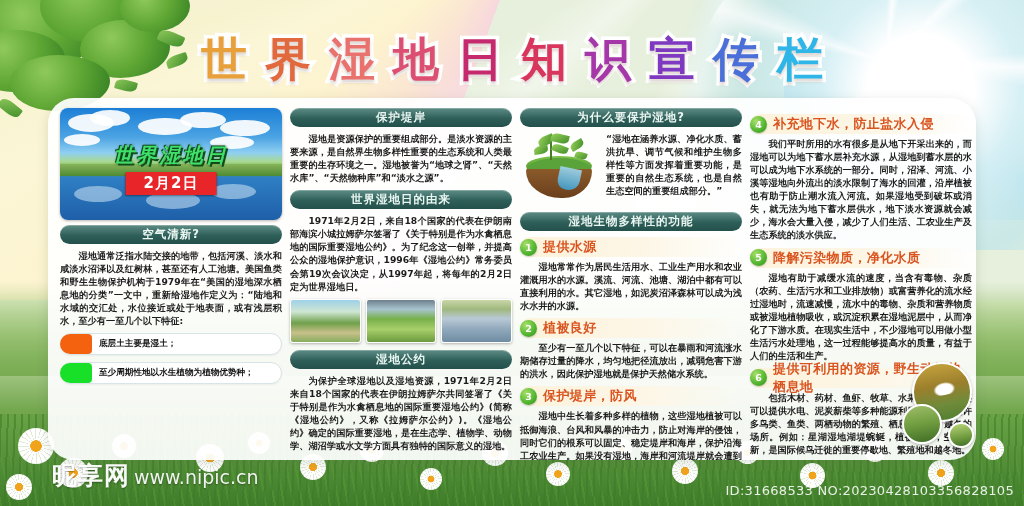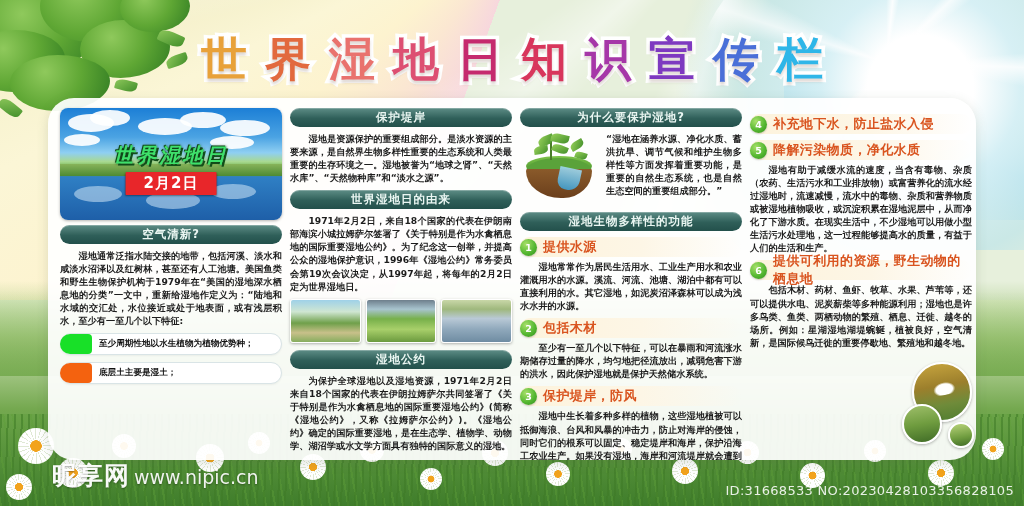--- a/index.html
+++ b/index.html
@@ -329,26 +329,26 @@
       <div class="cloudr" style="left:150px;top:76px; width:46px; height:15px;"></div>
       <div class="hero-title">世界湿地日</div>
       <div class="hero-badge">2月2日</div>
     </div>
 
     <div class="hdr">空气清新?</div>
     <div class="ptxt">湿地通常泛指水陆交接的地带，包括河溪、淡水和咸淡水沼泽以及红树林，甚至还有人工池塘。美国鱼类和野生生物保护机构于1979年在“美国的湿地深水栖息地的分类”一文中，重新给湿地作定义为：“陆地和水域的交汇处，水位接近或处于地表面，或有浅层积水，至少有一至几个以下特征:</div>
 
     <div class="bullets" id="bullets">
         <div class="bl">
+          <div class="chip" style="background: rgb(244, 98, 15);"></div>
+          <div class="btx">底层土主要是湿土；</div>
+        </div>
+        <div class="bl">
           <div class="chip" style="background: rgb(24, 224, 40);"></div>
           <div class="btx">至少周期性地以水生植物为植物优势种；</div>
-        </div>
-        <div class="bl">
-          <div class="chip" style="background: rgb(244, 98, 15);"></div>
-          <div class="btx">底层土主要是湿土；</div>
         </div>
       </div>
   </div>
 
   <div class="col">
     <div class="hdr">保护堤岸</div>
     <div class="ptxt">湿地是资源保护的重要组成部分。是淡水资源的主要来源，是自然界生物多样性重要的生态系统和人类最重要的生存环境之一。湿地被誉为“地球之肾”、“天然水库”、“天然物种库”和“淡水之源”。</div>
 
     <div class="hdr">世界湿地日的由来</div>
     <div class="ptxt">1971年2月2日，来自18个国家的代表在伊朗南部海滨小城拉姆萨尔签署了《关于特别是作为水禽栖息地的国际重要湿地公约》。为了纪念这一创举，并提高公众的湿地保护意识，1996年《湿地公约》常务委员会第19次会议决定，从1997年起，将每年的2月2日定为世界湿地日。</div>
@@ -384,37 +384,38 @@
 
     <div class="hdr">湿地生物多样性的功能</div>
     <div id="items3">
         <div class="num">
           <div class="badge">1</div>
           <div class="ntitle">提供水源</div>
         </div>
         <div class="ptxt">湿地常常作为居民生活用水、工业生产用水和农业灌溉用水的水源。溪流、河流、池塘、湖泊中都有可以直接利用的水。其它湿地，如泥炭沼泽森林可以成为浅水水井的水源。</div>
         <div class="num">
           <div class="badge">2</div>
-          <div class="ntitle">包括木材</div>
+          <div class="ntitle">植被良好</div>
         </div>
         <div class="ptxt">至少有一至几个以下特征，可以在暴雨和河流涨水期储存过量的降水，均匀地把径流放出，减弱危害下游的洪水，因此保护湿地就是保护天然储水系统。</div>
         <div class="num">
           <div class="badge">3</div>
           <div class="ntitle">保护堤岸，防风</div>
         </div>
         <div class="ptxt">湿地中生长着多种多样的植物，这些湿地植被可以抵御海浪、台风和风暴的冲击力，防止对海岸的侵蚀，同时它们的根系可以固定、稳定堤岸和海岸，保护沿海工农业生产。如果没有湿地，海岸和河流堤岸就会遭到海浪的破坏。例如生长在海岸滩涂的红树林，既能化解海潮风浪的冲击，又能起到保护堤岸的作用，同时也起到了保护滩涂、净化海水的作用。</div>
       </div>
   </div>
 
   <div class="col">
     <div id="items4">
         <div class="num">
           <div class="badge">4</div>
           <div class="ntitle">补充地下水，防止盐水入侵</div>
         </div>
+        <div class="ptxt">我们平时所用的水有很多是从地下开采出来的，而湿地可以为地下蓄水层补充水源，从湿地到蓄水层的水可以成为地下水系统的一部分。同时，沼泽、河流、小溪等湿地向外流出的淡水限制了海水的回灌，沿岸植被也有助于防止潮水流入河流。如果湿地受到破坏或消失，就无法为地下蓄水层供水，地下淡水资源就会减少，海水会大量入侵，减少了人们生活、工农业生产及生态系统的淡水供应。</div>
         <div class="num">
           <div class="badge">5</div>
           <div class="ntitle">降解污染物质，净化水质</div>
         </div>
         <div class="ptxt">湿地有助于减缓水流的速度，当含有毒物、杂质（农药、生活污水和工业排放物）或富营养化的流水经过湿地时，流速减慢，流水中的毒物、杂质和营养物质或被湿地植物吸收，或沉淀积累在湿地泥层中，从而净化了下游水质。在现实生活中，不少湿地可以用做小型生活污水处理地，这一过程能够提高水的质量，有益于人们的生活和生产。</div>
         <div class="num">
           <div class="badge">6</div>
           <div class="ntitle">提供可利用的资源，野生动物的栖息地</div>
         </div>
         <div class="ptxt">包括木材、药材、鱼虾、牧草、水果、芦苇等，还可以提供水电、泥炭薪柴等多种能源利用；湿地也是许多鸟类、鱼类、两栖动物的繁殖、栖息、迁徙、越冬的场所。例如：星湖湿地湖堤蜿蜒，植被良好，空气清新，是国际候鸟迁徙的重要停歇地、繁殖地和越冬地。</div>

